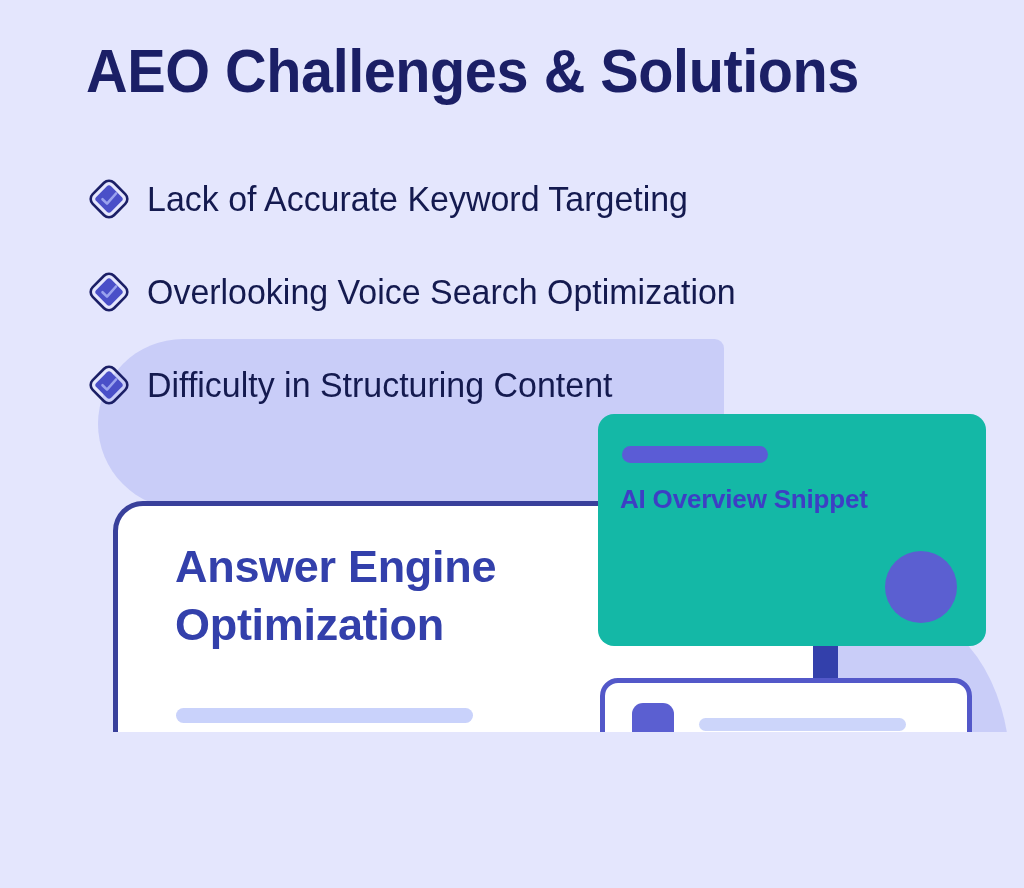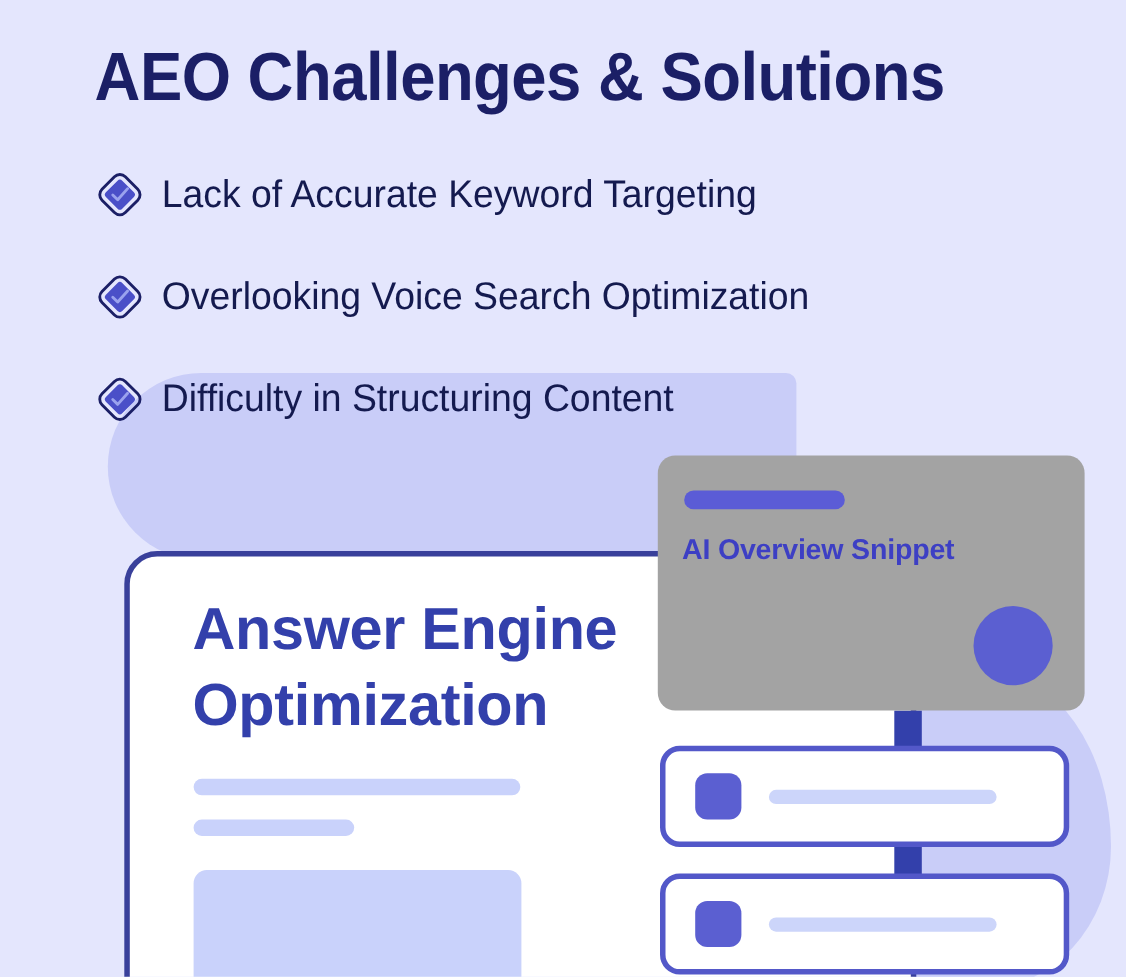--- a/index.html
+++ b/index.html
@@ -13,21 +13,21 @@
 
   body {
     background: #e4e6fd;
     font-family: "Liberation Sans", sans-serif;
     position: relative;
   }
 
   .canvas {
     position: relative;
     width: 1024px;
-    height: 888px;
+    height: 732px;
     overflow: hidden;
   }
 
   
   .page-title {
     position: absolute;
     left: 86px;
     top: 40px;
     font-size: 62px;
     line-height: 1.0;
@@ -48,21 +48,21 @@
     height: 170px;
     background: #c9cdf8;
     border-radius: 90px 10px 10px 90px;
     z-index: 1;
   }
 
   
   .bullets {
     position: absolute;
     left: 84px;
-    top: 146px;
+    top: 168px;
     z-index: 3;
     text-align: center;
   }
   .bullet-row {
     display: flex;
     align-items: center;
     height: 62px;
     margin-bottom: 31px;
   }
   .bullet-icon {
@@ -104,21 +104,21 @@
     background: #ffffff;
     border: 5px solid #39409b;
     border-radius: 30px;
     z-index: 4;
   }
   .main-card-title {
     position: absolute;
     left: 57px;
     top: 32px;
     width: 420px;
-    font-size: 54px;
+    font-size: 45px;
     line-height: 1.28;
     font-weight: bold;
     color: #3340ab;
     letter-spacing: -0.3px;
   }
   .ph-bar-1 {
     position: absolute;
     left: 58px;
     top: 202px;
     width: 297px;
@@ -145,21 +145,21 @@
     border-radius: 12px;
   }
 
   
   .snippet-card {
     position: absolute;
     left: 598px;
     top: 414px;
     width: 388px;
     height: 232px;
-    background: #a3a3a3;
+    background: #14b8a6;
     border-radius: 16px;
     z-index: 6;
   }
   .snippet-bar {
     position: absolute;
     left: 24px;
     top: 32px;
     width: 146px;
     height: 17px;
     background: #5b5cd6;

